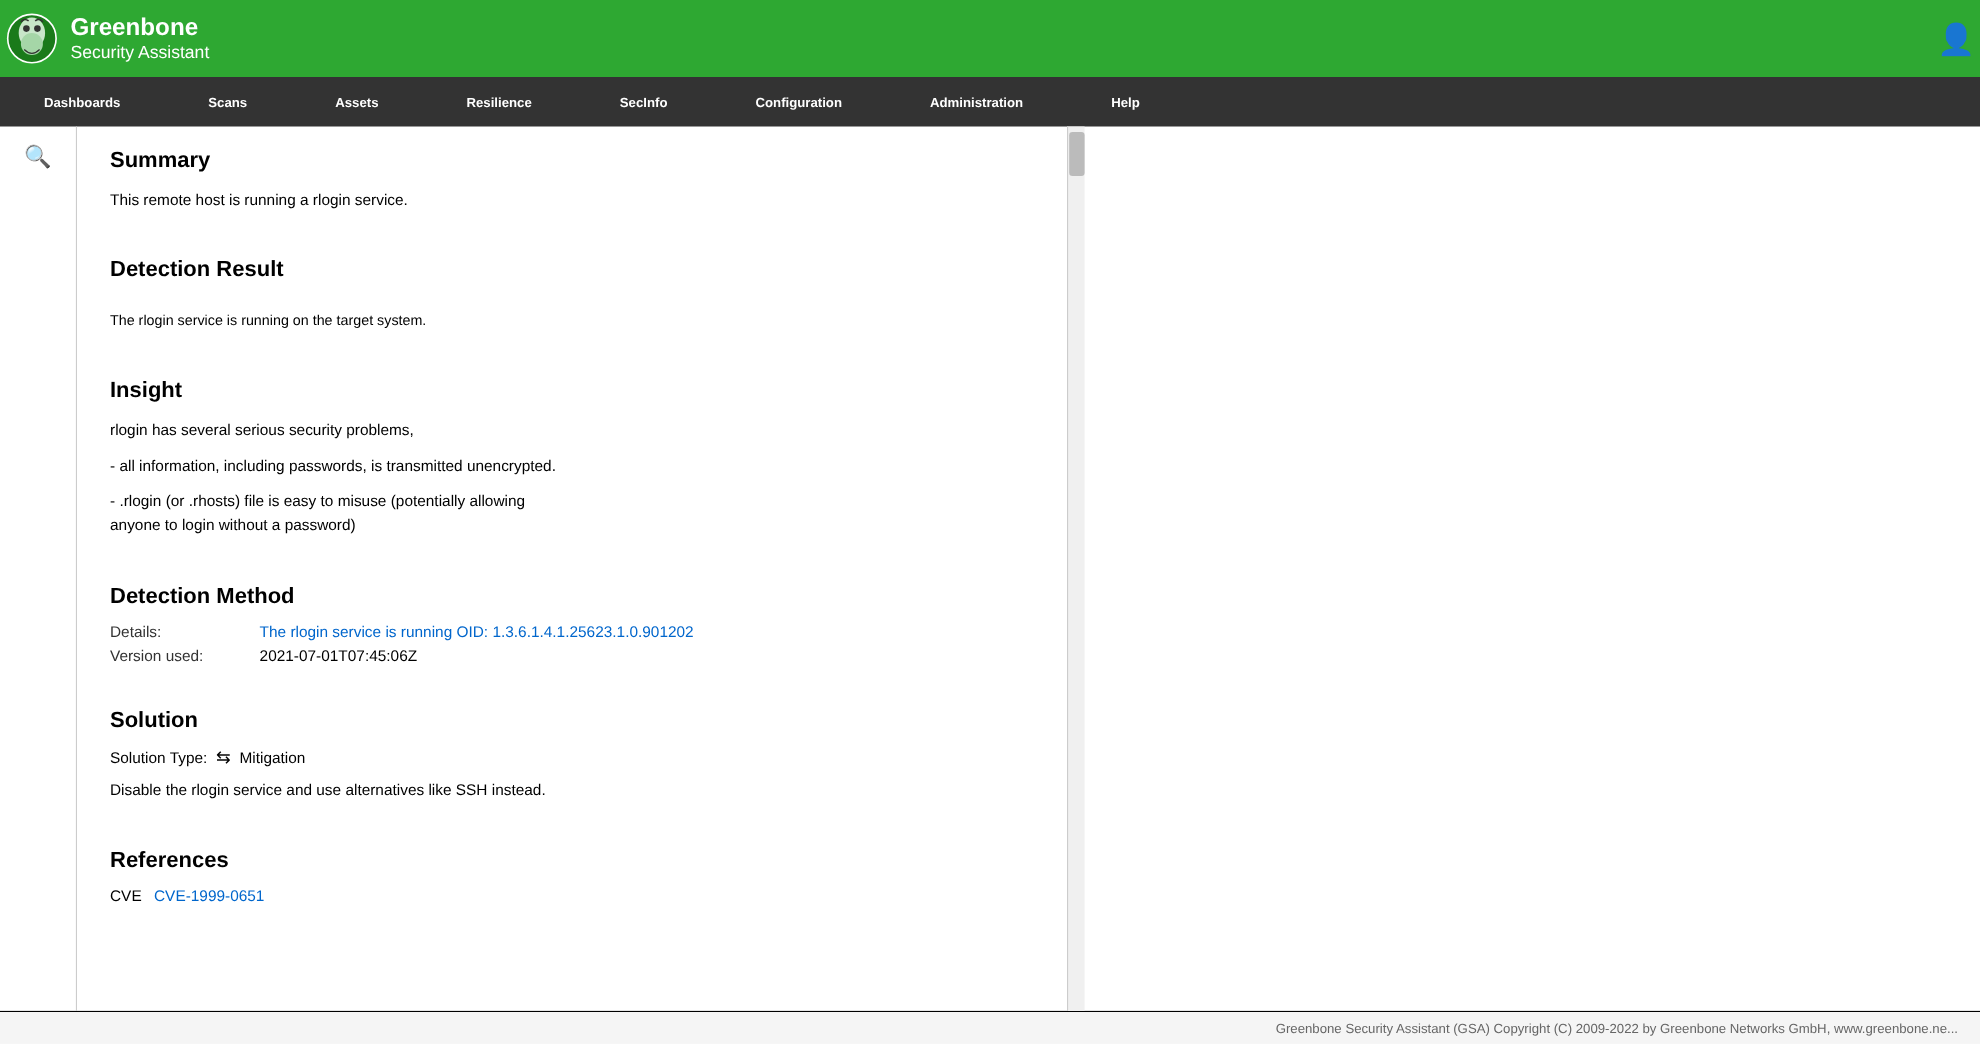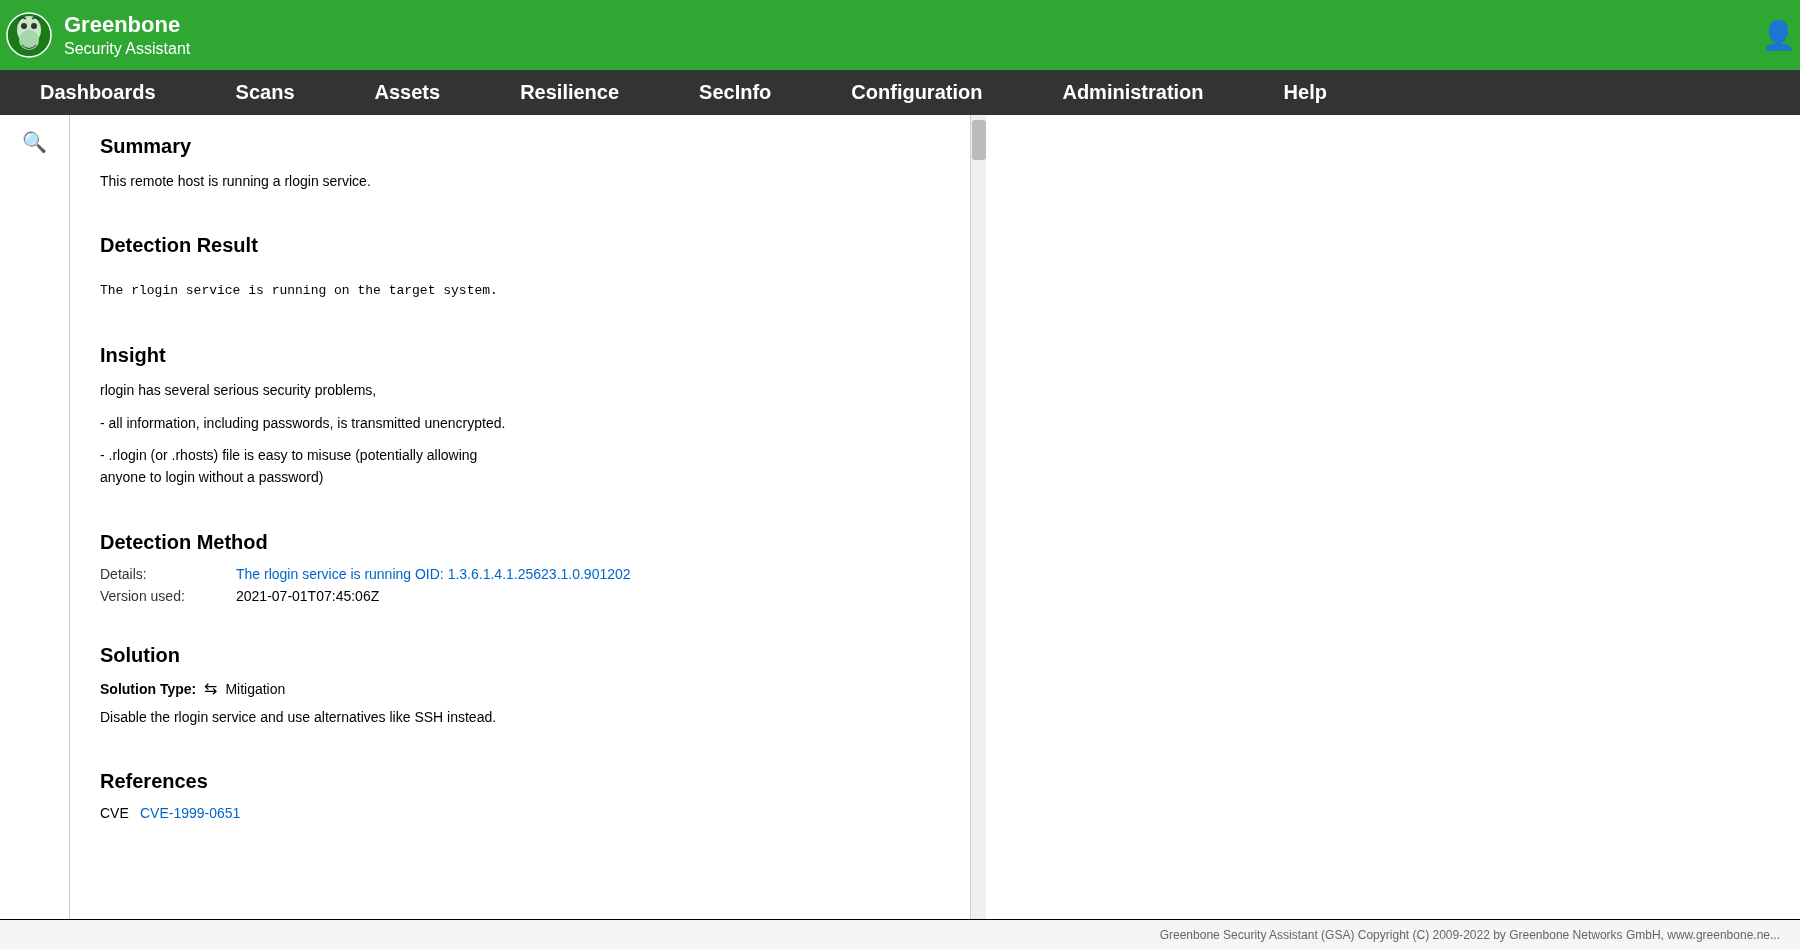--- a/index.html
+++ b/index.html
@@ -64,21 +64,21 @@
       align-items: stretch;
       height: 45px;
     }
 
     .navbar a {
       color: #fff;
       text-decoration: none;
       display: flex;
       align-items: center;
       padding: 0 40px;
-      font-size: 20px;
+      font-size: 12px;
       font-weight: bold;
       cursor: pointer;
       white-space: nowrap;
     }
 
     
     .main-wrapper {
       display: flex;
       min-height: calc(949px - 115px - 30px);
     }
@@ -114,21 +114,21 @@
     .content h2:first-child {
       margin-top: 0;
     }
 
     .content p {
       margin-bottom: 10px;
       line-height: 1.6;
     }
 
     .monospace {
-      font-family: Liberation Mono, monospace;
+      font-family: Liberation Sans, sans-serif;
       font-size: 13px;
     }
 
     .link {
       color: #0066cc;
       text-decoration: none;
       cursor: pointer;
     }
 
     .details-table {
@@ -146,21 +146,21 @@
     .details-label {
       min-width: 120px;
       color: #333;
     }
 
     .solution-type-row {
       margin-bottom: 8px;
     }
 
     .solution-type-row strong {
-      font-weight: bold;
+      font-weight: normal;
     }
 
     .mitigation-icon {
       display: inline-block;
       font-size: 16px;
       margin: 0 4px;
     }
 
     
     .footer {

